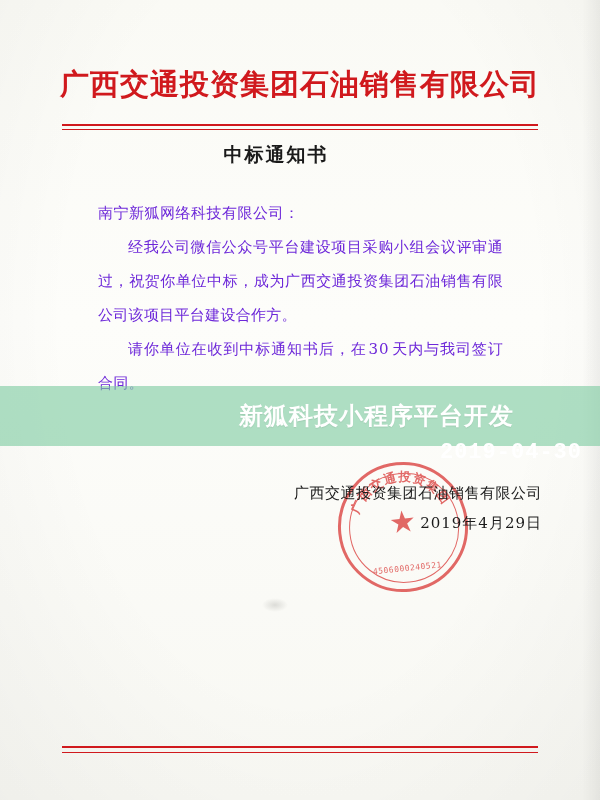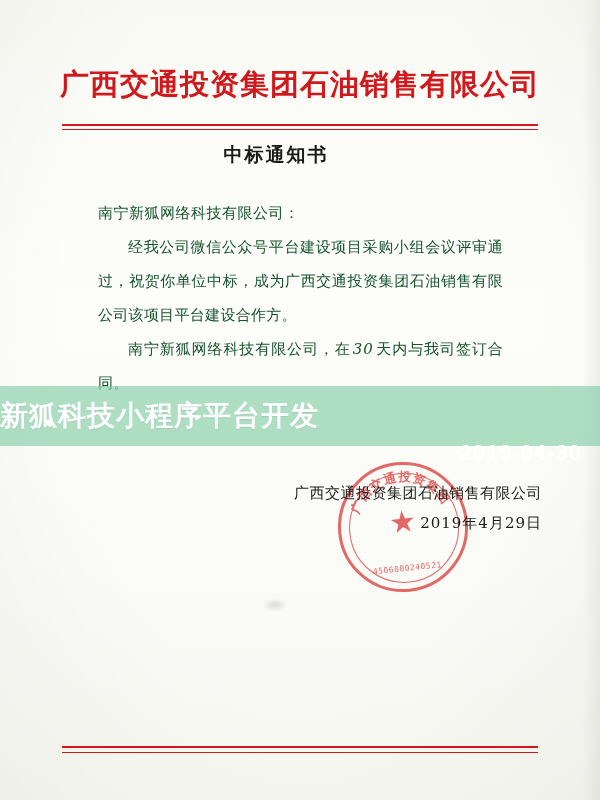--- a/index.html
+++ b/index.html
@@ -72,38 +72,37 @@
     font-size: 19px;
     font-weight: bold;
     color: #1a1a1a;
     letter-spacing: 2px;
   }
   .body-block {
     position: absolute;
     left: 98px;
     top: 196px;
     width: 405px;
-    color: #14532d;
+    color: #6d28d9;
     font-family: "DejaVu Serif", serif;
     font-size: 15px;
     line-height: 34px;
   }
   .addressee {
     font-size: 15px;
     letter-spacing: 0.5px;
   }
   .para {
     text-indent: 2em;
     text-align: justify;
     letter-spacing: 0.3px;
   }
   .para .spaced-num {
     letter-spacing: 1px;
     padding: 0 2px;
-    font-style: italic;
   }
   .closing {
     text-indent: 2em;
     margin-top: 2px;
   }
   .sign-block {
     position: absolute;
     right: 58px;
     top: 478px;
     width: 320px;
@@ -185,34 +184,34 @@
     top: 386px;
     width: 600px;
     height: 60px;
     background: rgba(126, 204, 162, 0.62);
   }
   .watermark-text {
     position: absolute;
     left: 0;
     top: 388px;
     width: 514px;
-    text-align: left;
+    text-align: right;
     font-family: "DejaVu Sans", sans-serif;
     font-weight: bold;
-    font-size: 28px;
+    font-size: 24px;
     color: #ffffff;
     letter-spacing: 1px;
     line-height: 56px;
     text-shadow: 0 1px 1px rgba(0,0,0,0.08);
   }
   .watermark-date {
     position: absolute;
     right: 18px;
     top: 440px;
-    font-family: Liberation Sans, sans-serif;
+    font-family: Liberation Mono, monospace;
     font-weight: bold;
     font-size: 22px;
     color: #ffffff;
     letter-spacing: 1px;
   }
   .rule-bottom {
     position: absolute;
     left: 62px;
     bottom: 52px;
     width: 476px;
@@ -259,21 +258,21 @@
   </div>
   <div class="rule-top"></div>
   <div class="rule-top-thin"></div>
 
   <div class="doc-title">中标通知书</div>
 
   <div class="body-block">
     <div class="addressee">南宁新狐网络科技有限公司：</div>
     <div class="para">经我公司微信公众号平台建设项目采购小组会议评审通过，祝贺你单位中标，成为广西交通投资集团石油销售有限公司该项目平台建设合作方。</div>
     <div class="para">
-      <span>南宁新狐网络科技有限公司，在</span><span class="spaced-num">30</span><span>天内与我司签订合同。</span>
+      <span>请你单位在收到中标通知书后，在</span><span class="spaced-num">30</span><span>天内与我司签订合同。</span>
     </div>
   </div>
 
   <div class="watermark-band"></div>
   <div class="watermark-text">新狐科技小程序平台开发</div>
   <div class="watermark-date">2019-04-30</div>
 
   <div class="seal">
     <div class="seal-inner"></div>
     <div class="seal-arc-text">

